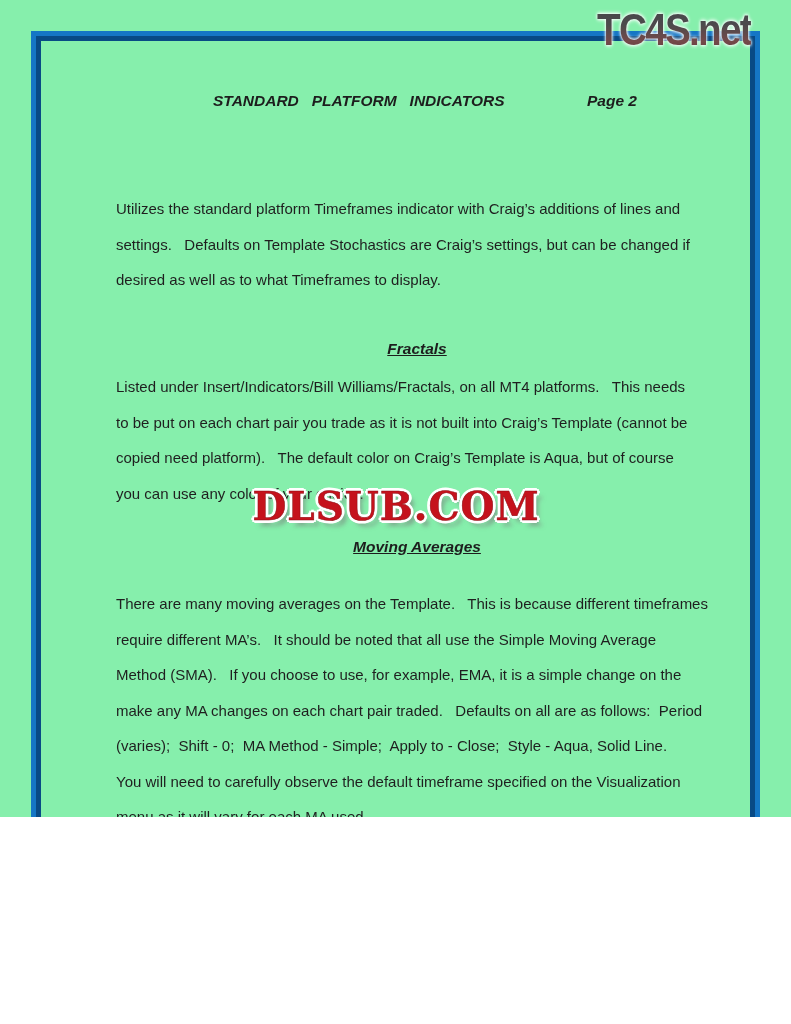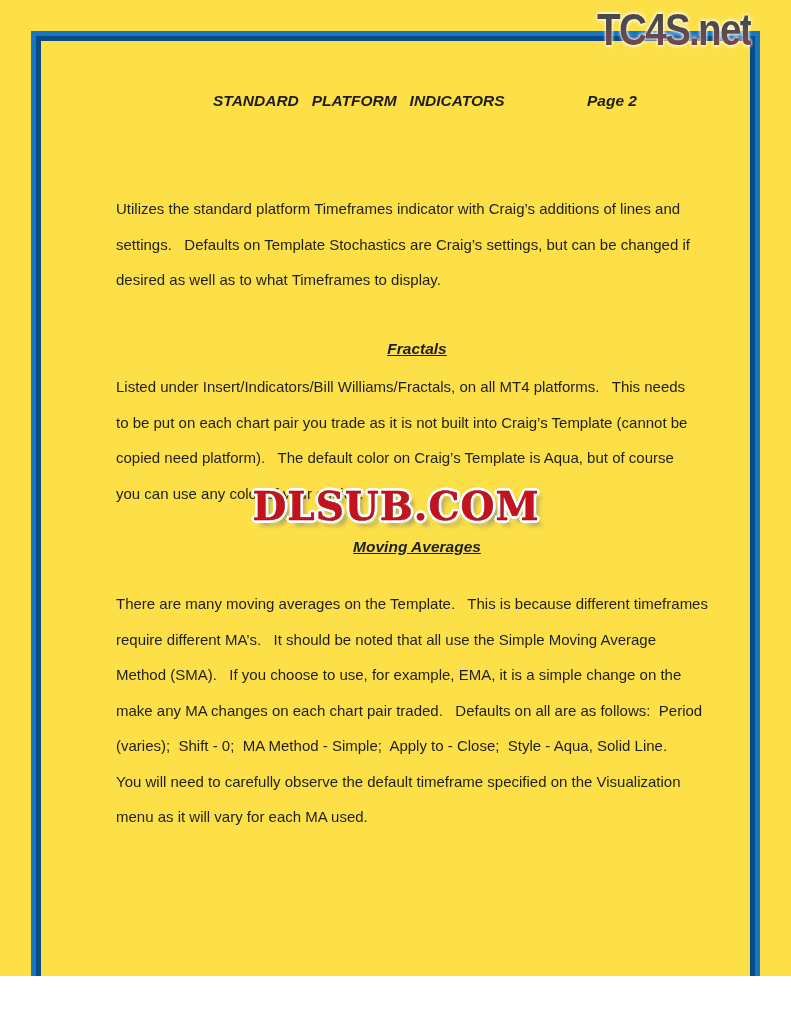--- a/index.html
+++ b/index.html
@@ -4,22 +4,22 @@
 <style>
   html, body {
     margin: 0;
     padding: 0;
     background: #ffffff;
     font-family: "Liberation Sans", sans-serif;
   }
   .page {
     position: relative;
     width: 791px;
-    height: 976px;
-    background: #fde047;
+    height: 817px;
+    background: #86efac;
     overflow: hidden;
   }
   
   .frame {
     position: absolute;
     left: 31px;
     top: 31px;
     width: 729px;
     height: 962px;
     box-sizing: border-box;

